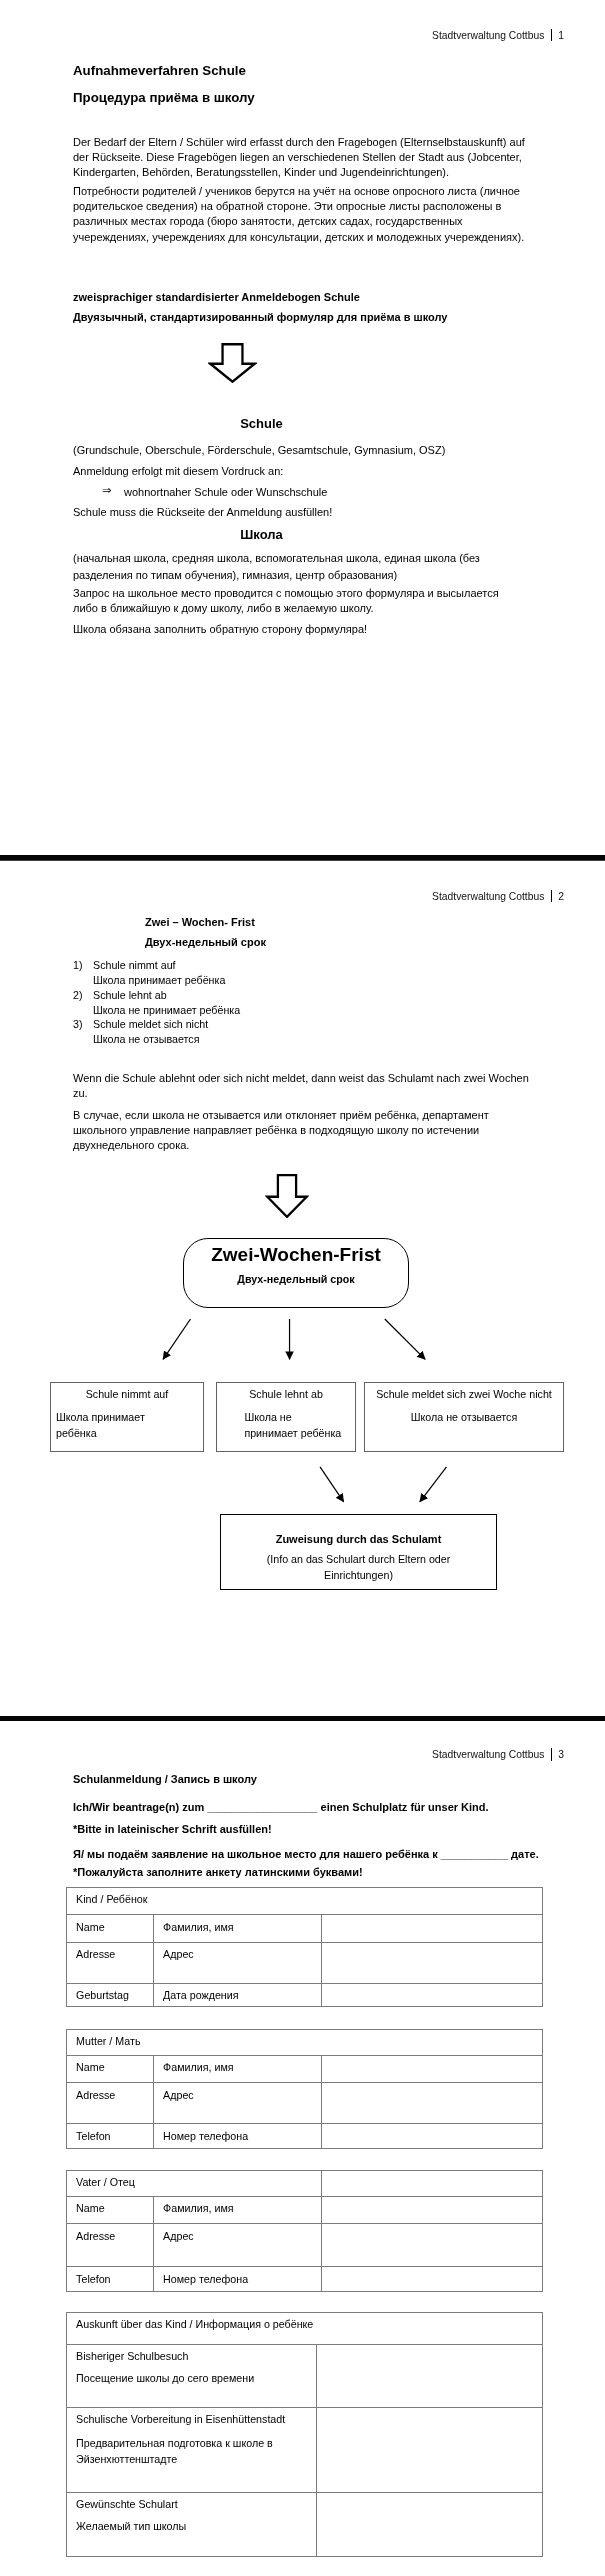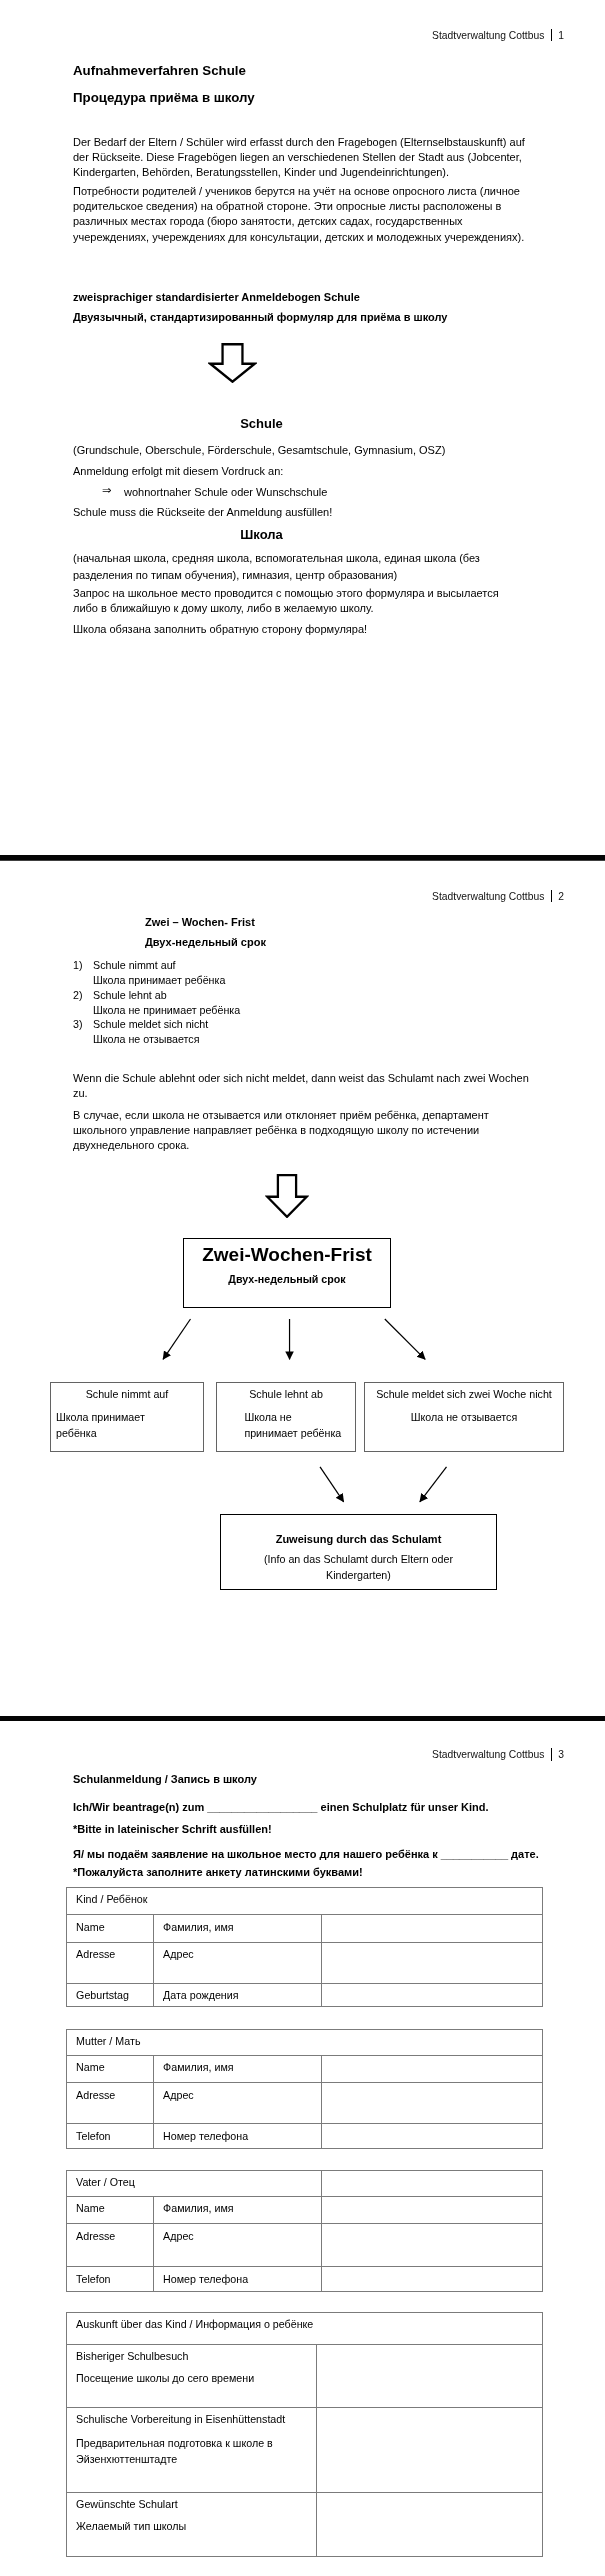--- a/index.html
+++ b/index.html
@@ -83,21 +83,21 @@
       <div style="margin-left:20px;">Школа не отзывается</div>
     </div>
 
     <div class="abs body" style="left:73px;top:210px;width:457px;">Wenn die Schule ablehnt oder sich nicht meldet, dann weist das Schulamt nach zwei Wochen zu.</div>
     <div class="abs body" style="left:73px;top:247px;width:457px;">В случае, если школа не отзывается или отклоняет приём ребёнка, департамент школьного управление направляет ребёнка в подходящую школу по истечении двухнедельного срока.</div>
 
     <svg class="abs" style="left:265px;top:313px;" width="44" height="44" viewBox="0 0 58 58">
       <polygon points="17,1.5 41,1.5 41,30 55,30 29,56.5 3,30 17,30" fill="#ffffff" stroke="#000000" stroke-width="3"></polygon>
     </svg>
 
-    <div class="dbox mainbox" style="left:183px;top:377px;width:208px;height:70px;">
+    <div class="dbox mainbox" style="left:183px;top:377px;width:226px;height:70px;border-radius:25px;">
       <div class="ctr b" style="margin-top:5.3px;font-size:19px;">Zwei-Wochen-Frist</div>
       <div class="ctr b" style="margin-top:6.9px;font-size:10.7px;">Двух-недельный срок</div>
     </div>
 
     <svg class="abs" style="left:0;top:0;pointer-events:none;" width="605" height="855" viewBox="0 0 794 1122">
       <defs>
         <marker id="ah" markerWidth="10" markerHeight="10" refX="6.5" refY="3.5" orient="auto">
           <path d="M0,0 L7,3.5 L0,7 z" fill="#000"></path>
         </marker>
       </defs>
@@ -118,21 +118,21 @@
       <div class="pre" style="margin:10px 0 0 27.4px;line-height:15.2px;">Школа не
 принимает ребёнка</div>
     </div>
     <div class="dbox optbox" style="left:364px;top:521px;width:200px;height:70px;">
       <div class="ctr" style="margin-top:5.3px;">Schule meldet sich zwei Woche nicht</div>
       <div class="ctr pre" style="margin-top:10px;line-height:15.2px;">Школа не отзывается</div>
     </div>
 
     <div class="dbox zbox" style="left:220px;top:653px;width:277px;height:76px;">
       <div class="ctr b" style="margin-top:18.3px;font-size:11px;">Zuweisung durch das Schulamt</div>
-      <div class="ctr" style="width:244px;margin:5.3px auto 0;font-size:10.7px;line-height:16px;">(Info an das Schulamt durch Eltern oder Kindergarten)</div>
+      <div class="ctr" style="width:244px;margin:5.3px auto 0;font-size:10.7px;line-height:16px;">(Info an das Schulart durch Eltern oder Einrichtungen)</div>
     </div>
   </div>
 
   <div class="sep" style="top:1716px;"></div>
 
   <div class="page" style="top:1721px;height:855px;">
     <div class="hdr" style="top:27.4px;">
       <span>Stadtverwaltung Cottbus</span><span class="vbar"></span><span>3</span>
     </div>
     <div class="abs small-t" style="left:73px;top:52px;">Schulanmeldung / Запись в школу</div>

